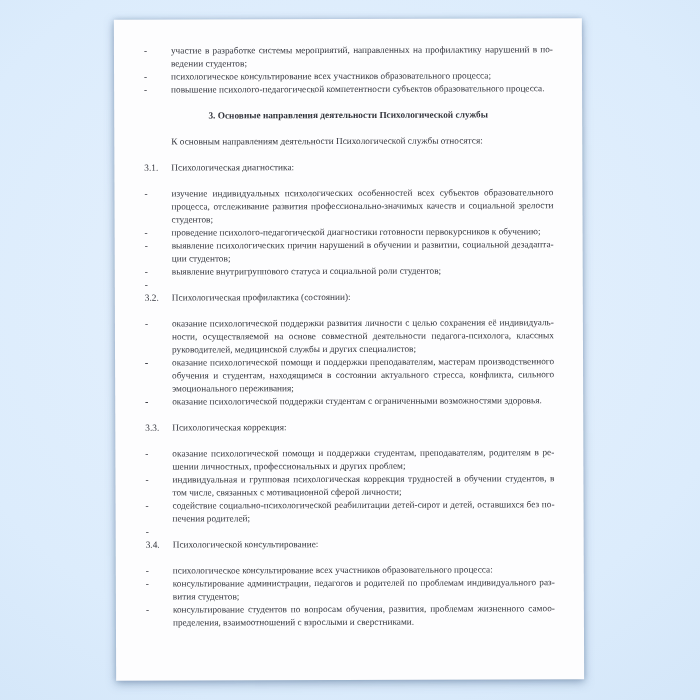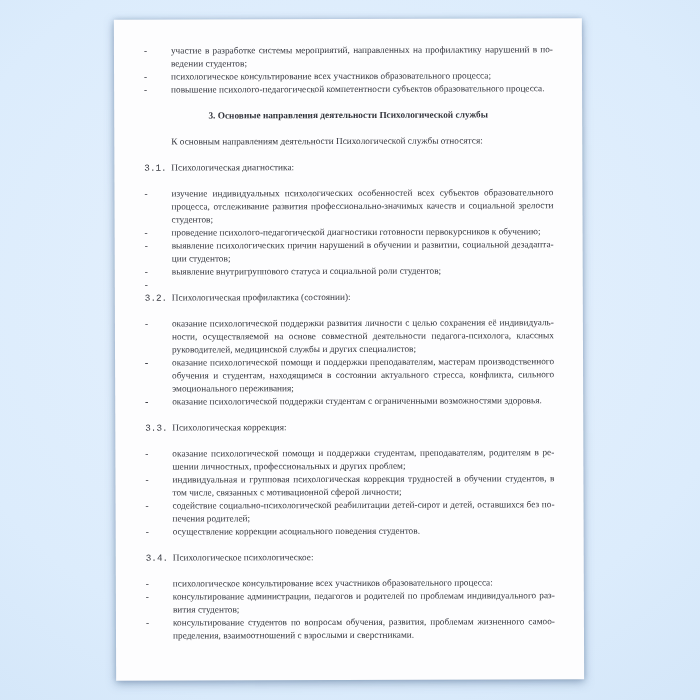--- a/index.html
+++ b/index.html
@@ -43,21 +43,21 @@
   }
   .heading {
     text-align: center;
     font-weight: bold;
   }
   .lead {
     text-indent: 28px;
     text-align: left;
   }
   .sec-head { text-align: left; }
-  .sec-head .marker { font-weight: normal; font-family: Liberation Mono, monospace; }
+  .sec-head .marker { font-weight: normal; }
 </style>
 </head>
 <body>
 
 <div class="backdrop">
   <div class="page">
     <div class="content">
 
       <div class="block">
         <div class="hang">
@@ -141,27 +141,26 @@
         <div class="hang">
           <span class="marker">-</span>
           <span>индивидуальная и групповая психологическая коррекция трудностей в обучении студентов, в том числе, связанных с мотивационной сферой личности;</span>
         </div>
         <div class="hang">
           <span class="marker">-</span>
           <span>содействие социально-психологической реабилитации детей-сирот и детей, оставшихся без по­печения родителей;</span>
         </div>
         <div class="hang">
           <span class="marker">-</span>
-          <span>осуществление коррекции асоциального поведения студентов.</span>
         </div>
       </div>
 
       <div class="block hang sec-head">
         <span class="marker">3.4.</span>
-        <span>Психологическое психологическое:</span>
+        <span>Психологической консультирование:</span>
       </div>
       <div class="block">
         <div class="hang">
           <span class="marker">-</span>
           <span>психологическое консультирование всех участников образовательного процесса:</span>
         </div>
         <div class="hang">
           <span class="marker">-</span>
           <span>консультирование администрации, педагогов и родителей по проблемам индивидуального раз­вития студентов;</span>
         </div>

